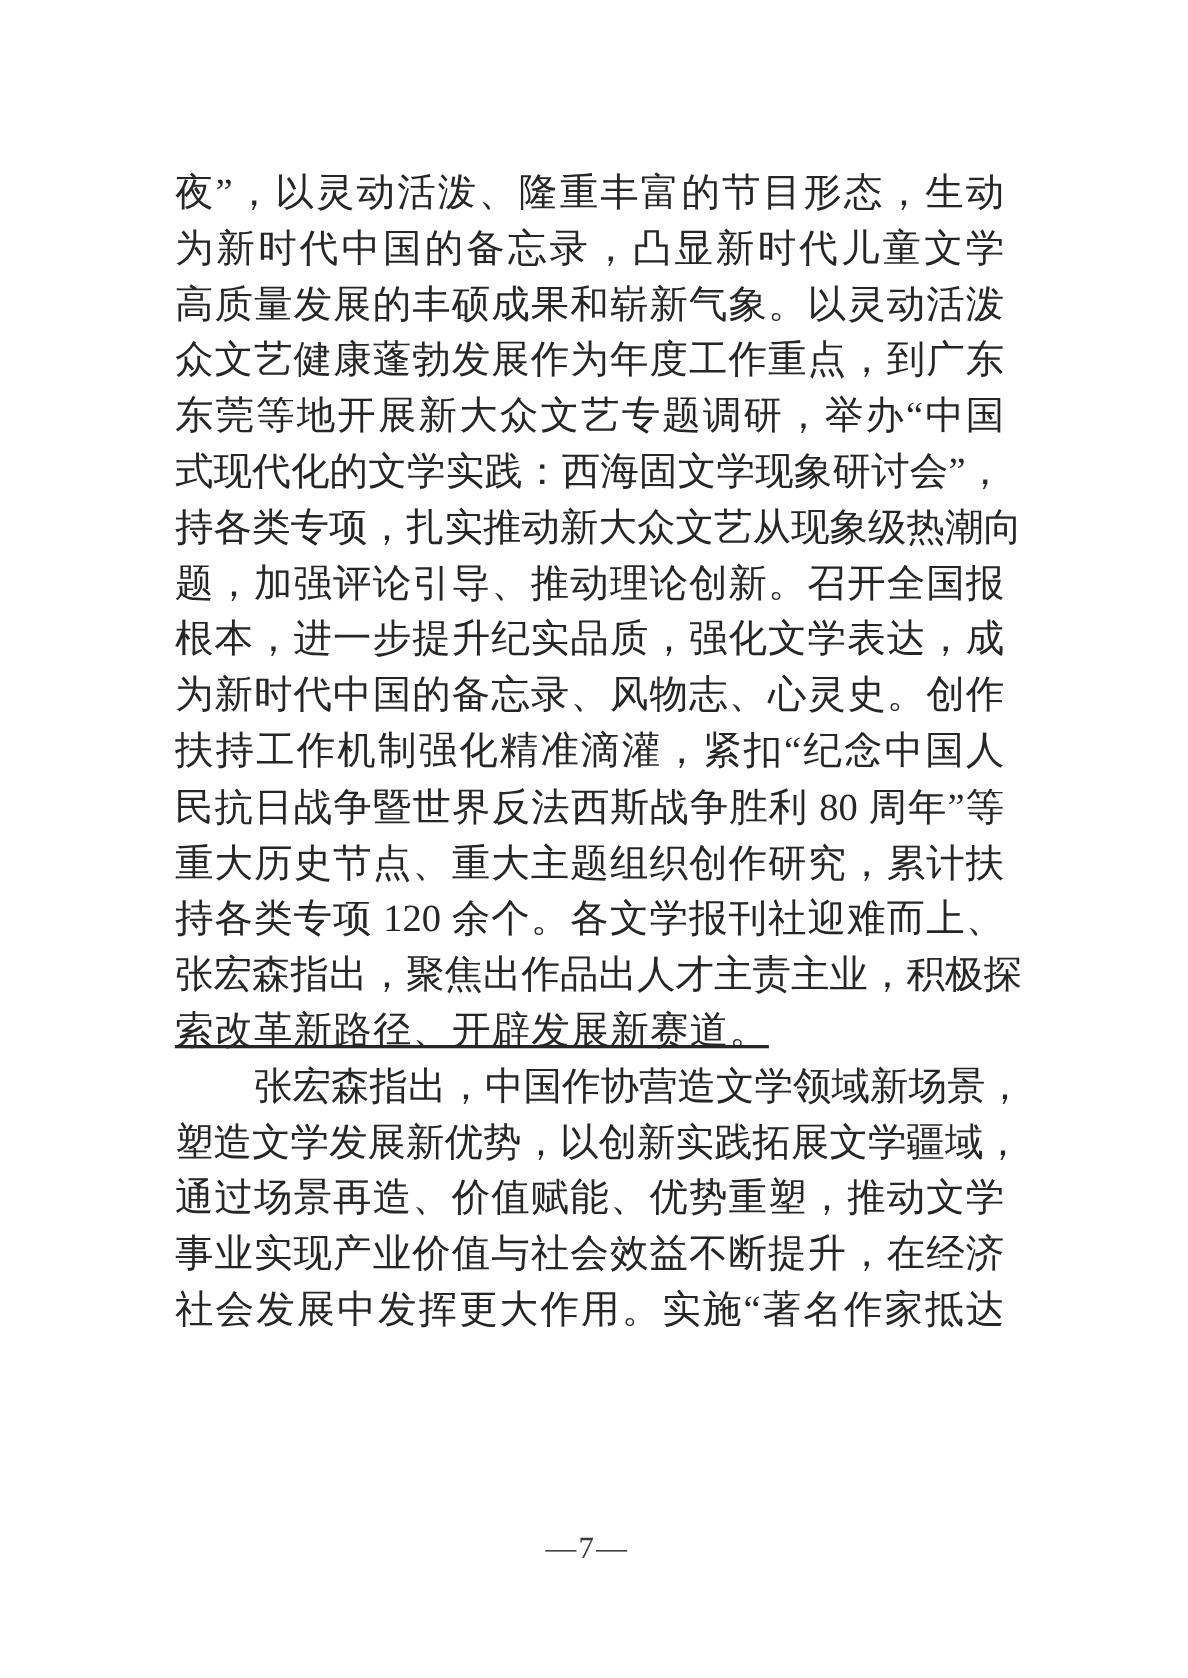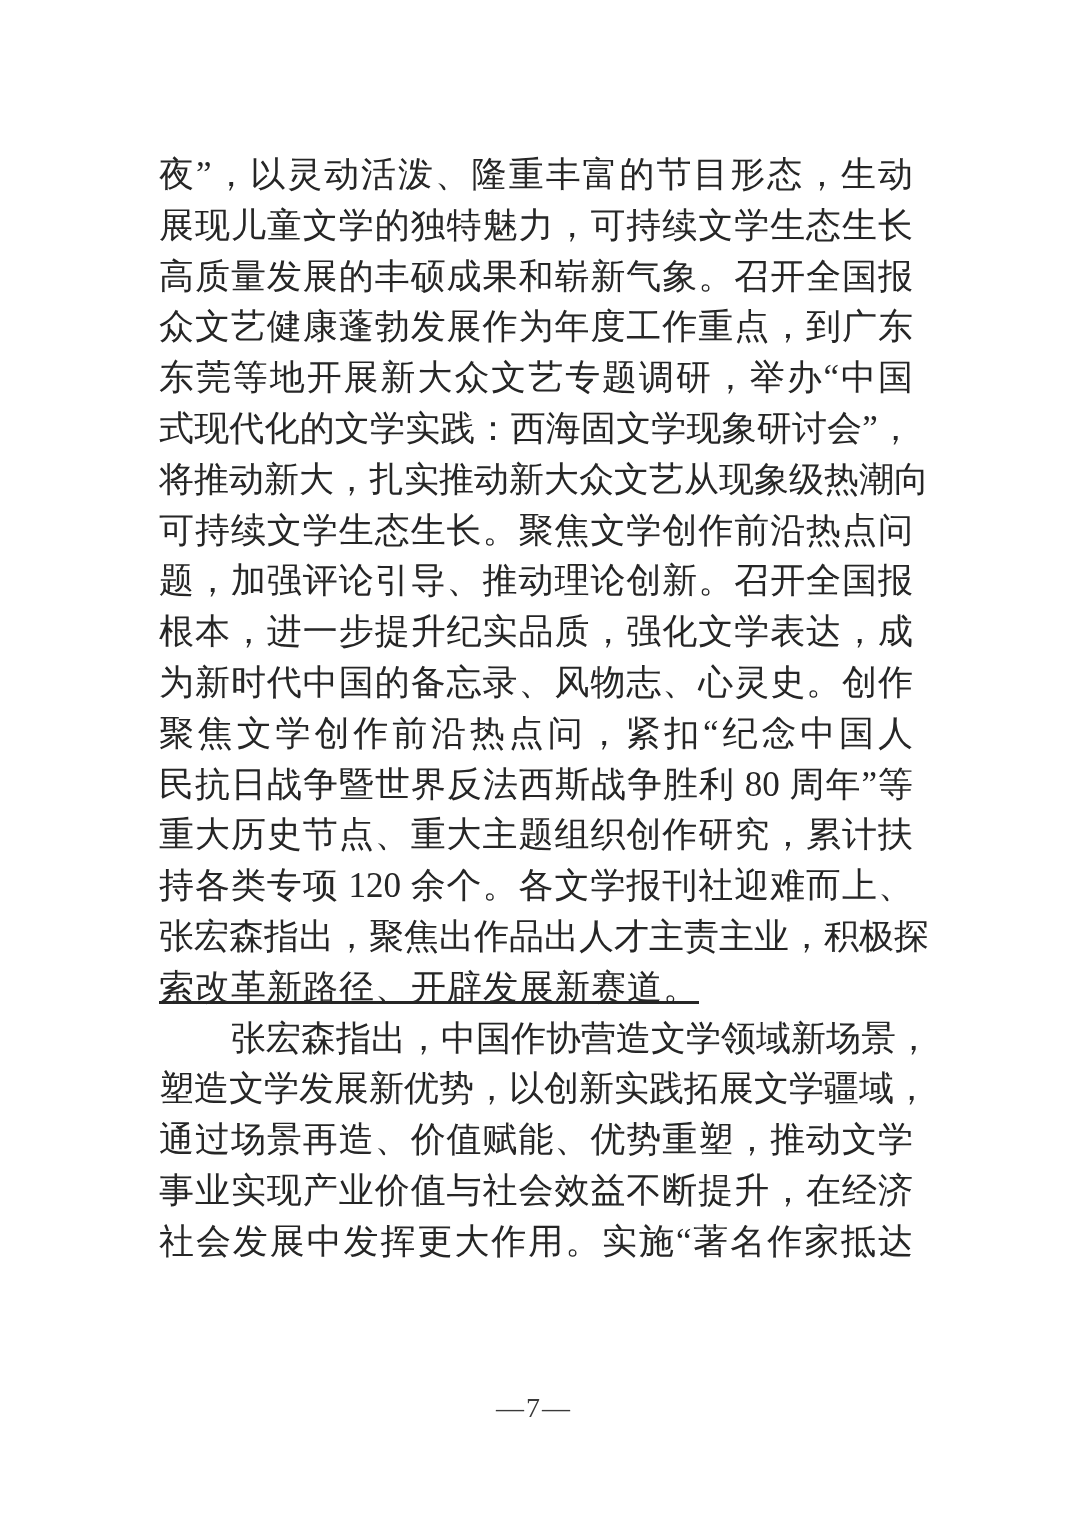--- a/index.html
+++ b/index.html
@@ -56,31 +56,30 @@
   }
 </style>
 </head>
 <body>
 
 <div class="page" style="background: rgb(255, 255, 255);">
 
   <div class="text-block" style="color: rgb(38, 38, 38);">
 
   <div class="line fill">夜”，以灵动活泼、隆重丰富的节目形态，生动</div>
-      <div class="line fill">展现儿童文学的独特魅力，可持续文学生态生长</div>
-      <div class="line fill">高质量发展的丰硕成果和崭新气象。召开全国报</div>
+      <div class="line fill">为新时代中国的备忘录，凸显新时代儿童文学</div>
+      <div class="line fill">高质量发展的丰硕成果和崭新气象。以灵动活泼</div>
       <div class="line fill">众文艺健康蓬勃发展作为年度工作重点，到广东</div>
       <div class="line fill">东莞等地开展新大众文艺专题调研，举办“中国</div>
       <div class="line fill">式现代化的文学实践：西海固文学现象研讨会”，</div>
-      <div class="line fill">将推动新大，扎实推动新大众文艺从现象级热潮向</div>
-      <div class="line fill">可持续文学生态生长。聚焦文学创作前沿热点问</div>
+      <div class="line fill">持各类专项，扎实推动新大众文艺从现象级热潮向</div>
       <div class="line fill">题，加强评论引导、推动理论创新。召开全国报</div>
       <div class="line fill">根本，进一步提升纪实品质，强化文学表达，成</div>
       <div class="line fill">为新时代中国的备忘录、风物志、心灵史。创作</div>
-      <div class="line fill">聚焦文学创作前沿热点问，紧扣“纪念中国人</div>
+      <div class="line fill">扶持工作机制强化精准滴灌，紧扣“纪念中国人</div>
       <div class="line fill">民抗日战争暨世界反法西斯战争胜利 80 周年”等</div>
       <div class="line fill">重大历史节点、重大主题组织创作研究，累计扶</div>
       <div class="line fill">持各类专项 120 余个。各文学报刊社迎难而上、</div>
       <div class="line fill">张宏森指出，聚焦出作品出人才主责主业，积极探</div>
       <div class="line end">索改革新路径、开辟发展新赛道。</div>
       <div class="line fill indent">张宏森指出，中国作协营造文学领域新场景，</div>
       <div class="line fill">塑造文学发展新优势，以创新实践拓展文学疆域，</div>
       <div class="line fill">通过场景再造、价值赋能、优势重塑，推动文学</div>
       <div class="line fill">事业实现产业价值与社会效益不断提升，在经济</div>
       <div class="line fill">社会发展中发挥更大作用。实施“著名作家抵达</div>

